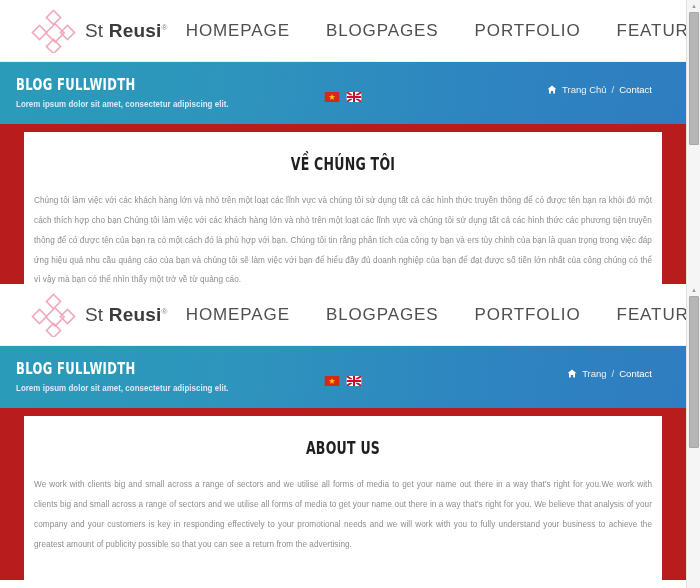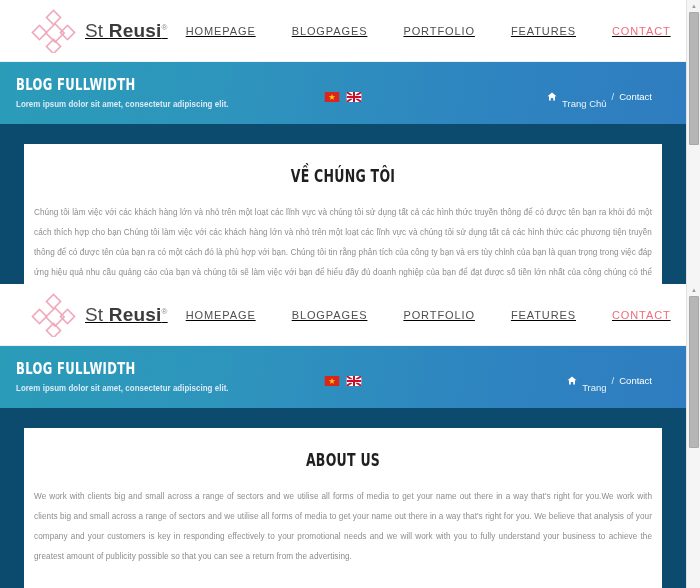--- a/index.html
+++ b/index.html
@@ -69,21 +69,20 @@
   .pane-2 .scroll-thumb { top: 12px; height: 152px; }
 
   
   .site-header {
     height: 62px;
     background: #ffffff;
     display: flex;
     align-items: center;
     padding: 0 22px 0 26px;
     border-bottom: 1px solid #f0f0f0;
-    text-decoration: underline;
   }
 
   .brand {
     display: flex;
     align-items: center;
     flex: 0 0 auto;
   }
 
   .logo-mark {
     width: 52px;
@@ -109,21 +108,21 @@
 
   .main-nav {
     flex: 1;
     display: flex;
     justify-content: flex-end;
     align-items: center;
     gap: 0;
     padding-right: 4px;
   }
   .nav-item {
-    font-size: 11px;
+    font-size: 17px;
     letter-spacing: .9px;
     color: #4f4f4f;
     text-decoration: none;
     padding: 0 18px;
     white-space: nowrap;
     cursor: pointer;
   }
   .nav-item.active { color: #f26b7a; }
   .nav-item:last-child { padding-right: 0; }
 
@@ -183,28 +182,28 @@
     gap: 5px;
     font-size: 9.5px;
     color: #eaf3fa;
     white-space: nowrap;
   }
   .breadcrumb .home-icon {
     width: 10px;
     height: 9px;
     display: inline-block;
   }
-  .breadcrumb a { color: #eaf3fa; text-decoration: none; cursor: pointer; margin-top: 14px; }
+  .breadcrumb a { color: #eaf3fa; text-decoration: none; cursor: pointer; }
   .breadcrumb .sep { color: #d4e6f3; }
   .breadcrumb .crumb-current { color: #ffffff; }
 
   
   .content-wrap {
-    background: #0c4a6e;
-    padding: 20px 24px 0 24px;
+    background: #b91c1c;
+    padding: 8px 24px 0 24px;
   }
   .content-card {
     background: #ffffff;
     padding: 22px 4px 26px 4px;
   }
   .section-title {
     text-align: center;
     font-size: 17px;
     font-weight: 700;
     color: #1f1f1f;

